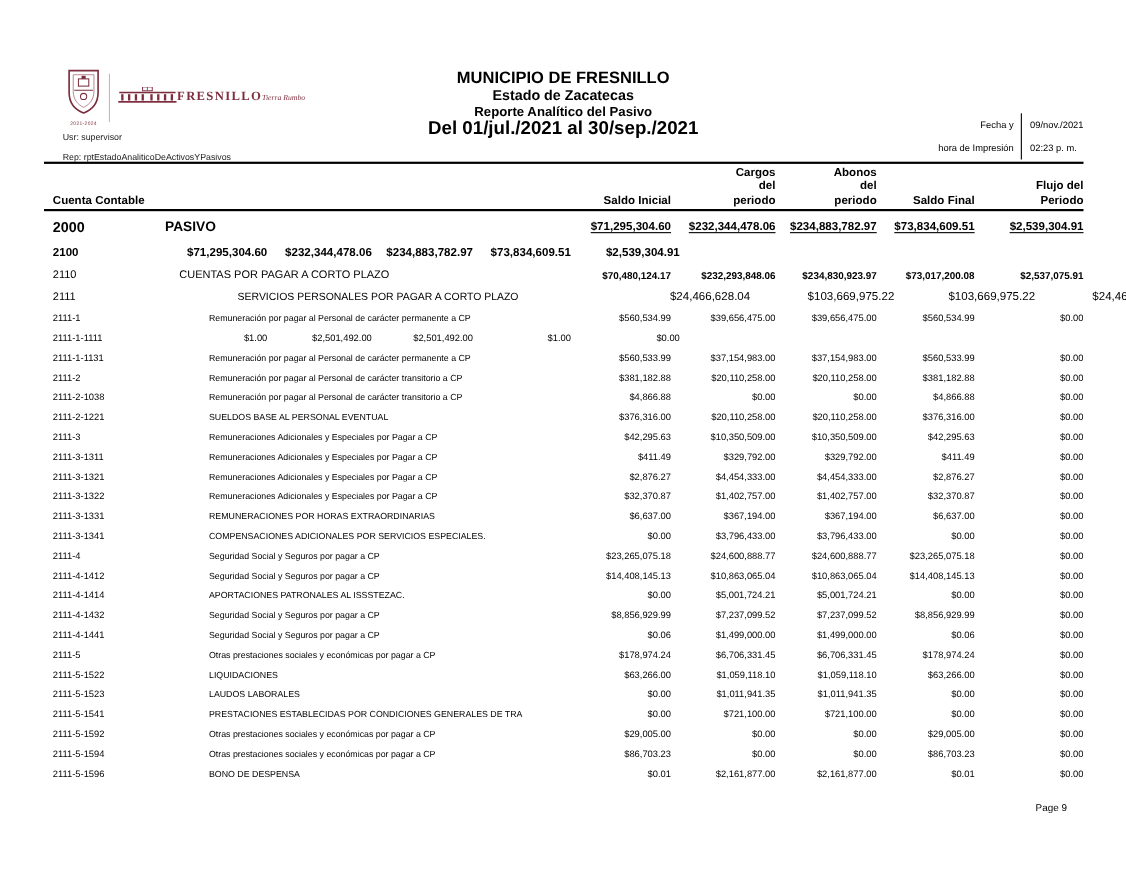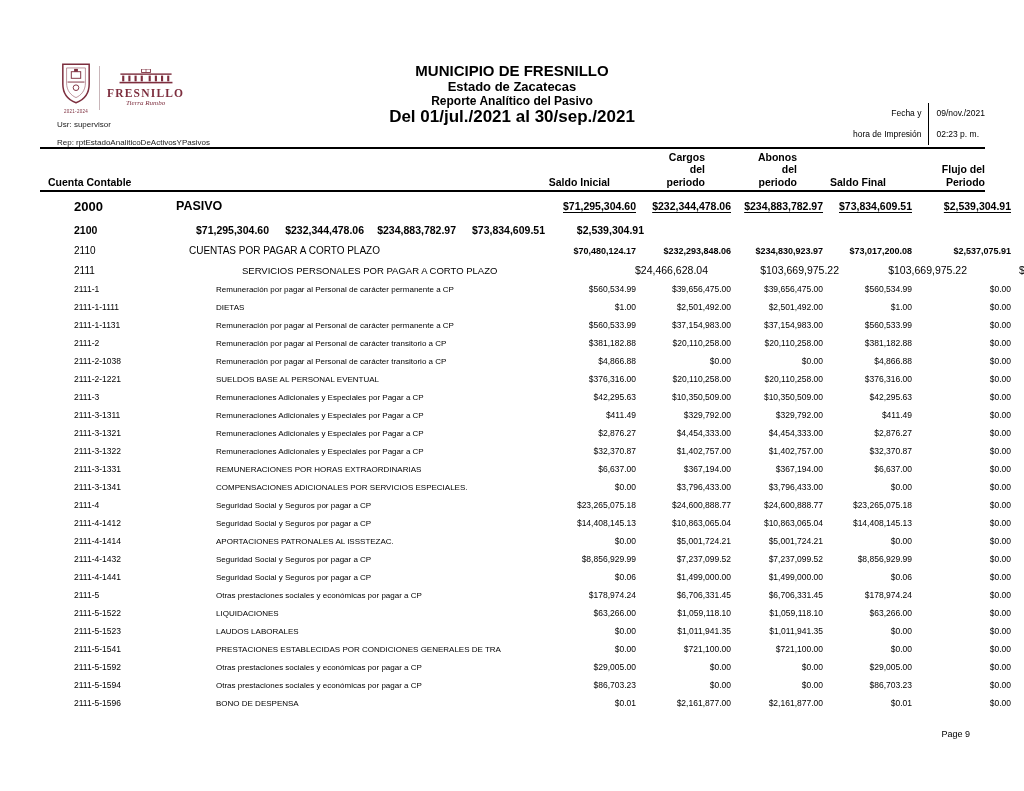--- a/index.html
+++ b/index.html
@@ -8,21 +8,21 @@
   .page {
     position:relative; width:1024px; height:791px;
     background:#ffffff; margin:0 auto; overflow:hidden;
   }
 
   
   .logo-block { position:absolute; left:60px; top:62px; display:flex; align-items:center; gap:7px; }
   .shield-wrap { display:flex; flex-direction:column; align-items:center; }
   .shield-years { font-size:4.5px; color:#7d2e3e; letter-spacing:.3px; margin-top:1px; }
   .logo-divider { width:1px; height:44px; background:#c9b6ba; }
-  .wordmark-wrap { display:flex; flex-direction:column; align-items:center; }
+  .wordmark-wrap { display:flex; flex-direction:row; align-items:center; }
   .wordmark { font-family:"Liberation Serif", serif; font-weight:bold; font-size:11.5px;
               letter-spacing:1.2px; color:#7d2e3e; line-height:11px; }
   .tagline { font-family:"Liberation Serif", serif; font-style:italic; font-size:7px;
              color:#7d2e3e; line-height:8px; }
 
   .user-info { position:absolute; left:57px; top:116px; font-size:8px; line-height:18px; color:#1a1a1a; }
 
   .title-block { position:absolute; left:0; top:62px; width:100%; text-align:center; font-weight:bold; }
   .t1 { font-size:15px; line-height:17px; }
   .t2 { font-size:13px; line-height:15px; }
@@ -40,21 +40,21 @@
   
   .col-headers { position:absolute; left:48px; top:149px; width:937px; height:39px;
                  display:flex; align-items:flex-end; font-weight:bold; font-size:10.5px; line-height:12.5px; }
   .ch-account { width:467px; }
   .ch-col { text-align:right; white-space:pre-line; }
   .w1 { width:95px; } .w2 { width:95px; } .w3 { width:92px; } .w4 { width:89px; } .w5 { width:99px; }
 
   
   .table-body { position:absolute; left:48px; top:193px; width:937px; }
   .row { display:flex; align-items:center; }
-  .c-acct { width:100px; flex:none; white-space:nowrap;margin-left:26px; }
+  .c-acct { width:100px; flex:none; white-space:nowrap; }
   .c-desc { width:367px; flex:none; white-space:nowrap; overflow:hidden; }
   .c-v { flex:none; text-align:right; white-space:nowrap; }
   .c-v1{width:95px} .c-v2{width:95px} .c-v3{width:92px} .c-v4{width:89px} .c-v5{width:99px}
 
   .lv-l1 { height:26px; font-weight:bold; }
   .lv-l1 .c-acct { font-size:13px; }
   .lv-l1 .c-desc { font-size:12.5px; padding-left:2px; }
   .lv-l1 .c-v { font-size:10.5px; text-decoration:underline; text-underline-offset:2px; }
 
   .lv-l2 { height:22px; font-weight:bold; }
@@ -204,21 +204,20 @@
     <div class="c-acct">2111-1</div>
     <div class="c-desc">Remuneración por pagar al Personal de carácter permanente a CP</div>
     <div class="c-v c-v1">$560,534.99</div>
     <div class="c-v c-v2">$39,656,475.00</div>
     <div class="c-v c-v3">$39,656,475.00</div>
     <div class="c-v c-v4">$560,534.99</div>
     <div class="c-v c-v5">$0.00</div>
   </div>
       <div class="row lv-detail">
     <div class="c-acct">2111-1-1111</div>
-    <div class="c-desc">DIETAS</div>
     <div class="c-v c-v1">$1.00</div>
     <div class="c-v c-v2">$2,501,492.00</div>
     <div class="c-v c-v3">$2,501,492.00</div>
     <div class="c-v c-v4">$1.00</div>
     <div class="c-v c-v5">$0.00</div>
   </div>
       <div class="row lv-detail">
     <div class="c-acct">2111-1-1131</div>
     <div class="c-desc">Remuneración por pagar al Personal de carácter permanente a CP</div>
     <div class="c-v c-v1">$560,533.99</div>

